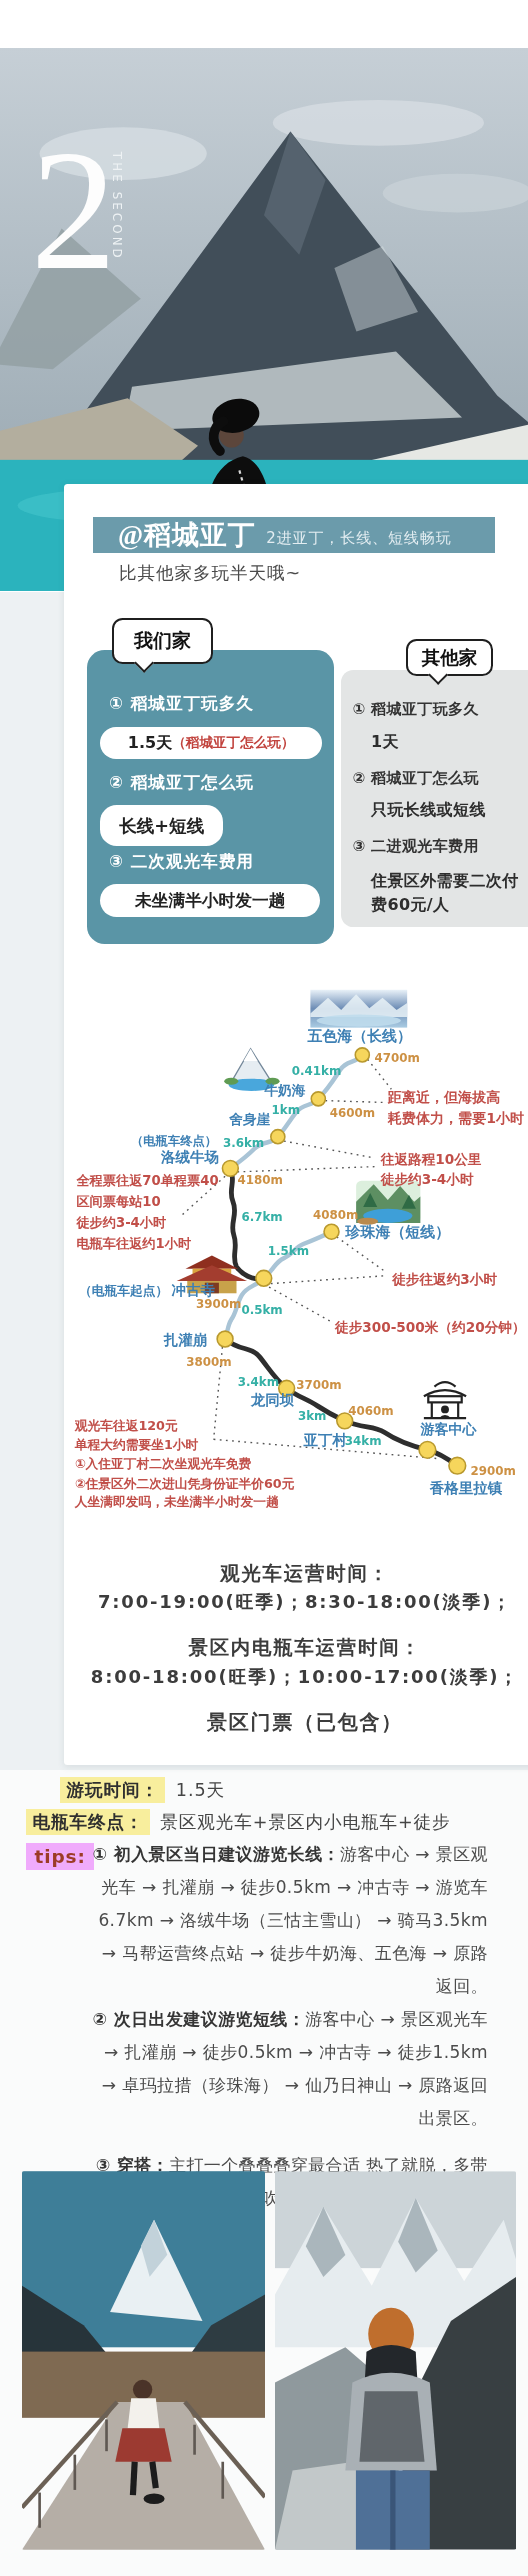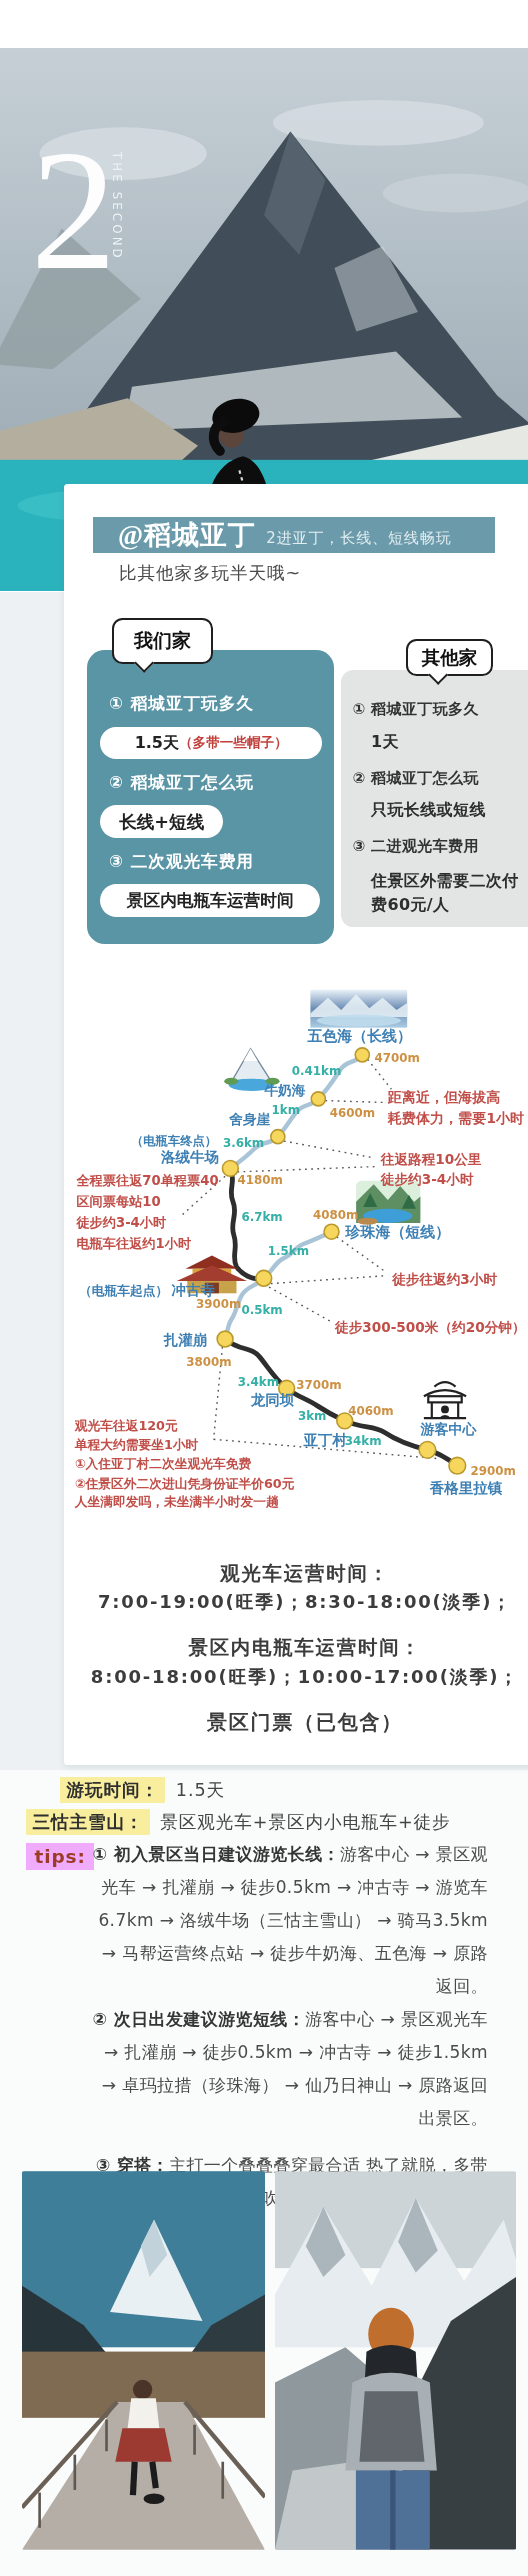--- a/index.html
+++ b/index.html
@@ -107,26 +107,26 @@
         <span>我们家</span>
       </div>
     <div class="abs bubble bub-theirs">
         <span>其他家</span>
       </div>
 
     <div class="abs ours-card">
       <div class="o-q" style="top:42px">① 稻城亚丁玩多久</div>
       <div class="o-pill" style="top:77px;width:222px;font-size:16px">
         <span style="color:#222">1.5天</span>
-          <span class="red-note" style="font-size:13.6px">（多带一些帽子）</span>
+          <span class="red-note" style="font-size:13.6px">（稻城亚丁怎么玩）</span>
       </div>
       <div class="o-q" style="top:121px">② 稻城亚丁怎么玩</div>
-      <div class="o-pill" style="top:155px;width:123px;font-size:17.6px;color:#222;height:33px">长线+短线</div>
+      <div class="o-pill" style="top:155px;width:123px;font-size:17.6px;color:#222;height:41px">长线+短线</div>
       <div class="o-q" style="top:200px">③ 二次观光车费用</div>
-      <div class="o-pill" style="top:234px;width:220px;font-size:16.7px;color:#222;height:33px">景区内电瓶车运营时间</div>
+      <div class="o-pill" style="top:234px;width:220px;font-size:16.7px;color:#222;height:33px">未坐满半小时发一趟</div>
     </div>
 
     <div class="abs theirs-card">
       <div class="t-q" style="top:30px">① 稻城亚丁玩多久</div>
       <div class="t-a" style="top:62px">1天</div>
       <div class="t-q" style="top:99px">② 稻城亚丁怎么玩</div>
       <div class="t-a" style="top:130px">只玩长线或短线</div>
       <div class="t-q" style="top:167px">③ 二进观光车费用</div>
       <div class="t-a" style="top:199px;width:148px;line-height:24px">住景区外需要二次付费60元/人</div>
     </div>
@@ -271,21 +271,21 @@
     <div class="t-line" style="top:1106px;font-size:18px;font-weight:600">7:00-19:00(旺季)；8:30-18:00(淡季)；</div>
     <div class="t-line" style="top:1150px;font-size:19.4px">景区内电瓶车运营时间：</div>
     <div class="t-line" style="top:1181px;font-size:18px;font-weight:600">8:00-18:00(旺季)；10:00-17:00(淡季)；</div>
     <div class="t-line" style="top:1225px;font-size:20px">景区门票（已包含）</div>
   </div>
 
   <div class="abs" style="left:26.4px;top:1778px;margin-left:34px;">
     <span class="hl-label">游玩时间：</span><span class="row-val">1.5天</span>
   </div>
   <div class="abs" style="left:26.4px;top:1810px;">
-    <span class="hl-label">三怙主雪山：</span><span class="row-val">景区观光车+景区内小电瓶车+徒步</span>
+    <span class="hl-label">电瓶车终点：</span><span class="row-val">景区观光车+景区内小电瓶车+徒步</span>
   </div>
   <div class="abs" style="left:26.4px;top:1846px;">
     <span class="hl-tips">tips:</span>
   </div>
   <div class="abs tips-body">
     <p><span class="lead">① </span><span class="lead">初入景区当日建议游览长线：</span><span>游客中心 → 景区观光车 → 扎灌崩 → 徒步0.5km → 冲古寺 → 游览车6.7km → 洛绒牛场（三怙主雪山） → 骑马3.5km → 马帮运营终点站 → 徒步牛奶海、五色海 → 原路返回。</span></p>
     <p><span class="lead">② </span><span class="lead">次日出发建议游览短线：</span><span>游客中心 → 景区观光车 → 扎灌崩 → 徒步0.5km → 冲古寺 → 徒步1.5km → 卓玛拉措（珍珠海） → 仙乃日神山 → 原路返回出景区。</span></p>
     <p class="gap"><span class="lead">③ </span><span class="lead">穿搭：</span><span>主打一个叠叠叠穿最合适 热了就脱，多带一些帽子 主要是防风吹。而且，帽子也是一个点缀的小配饰。</span></p>
   </div>
 

